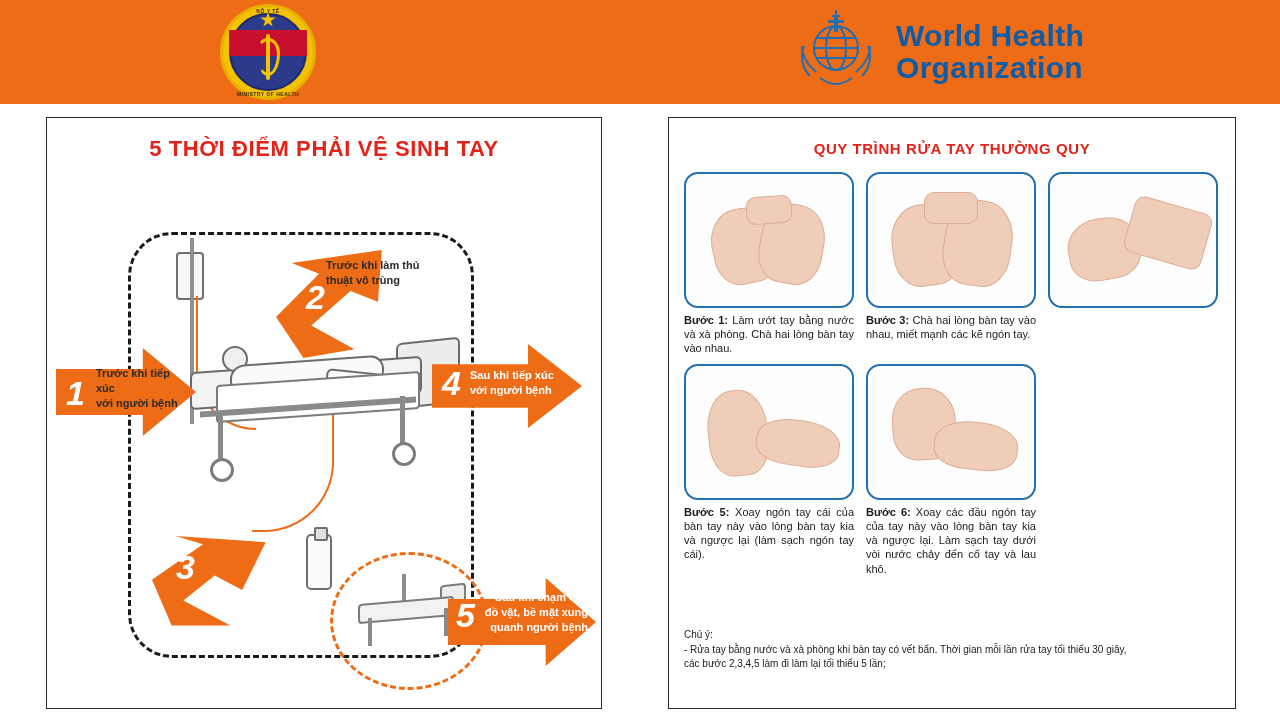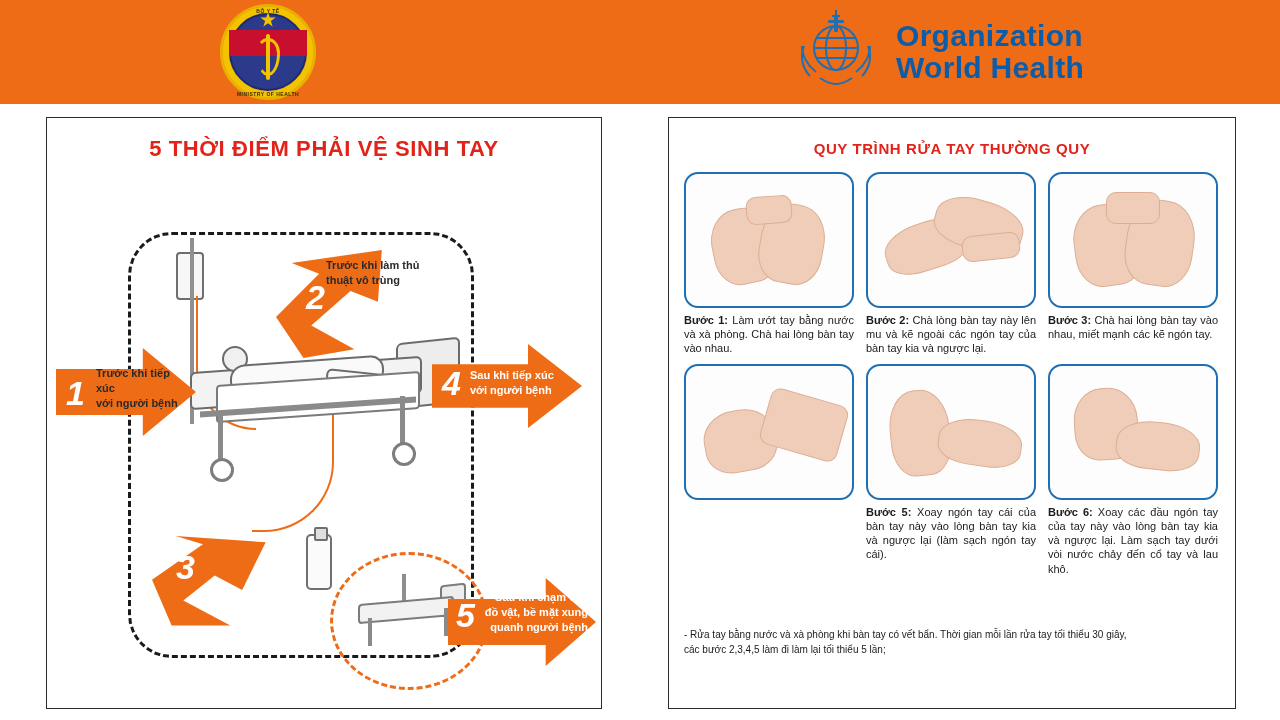--- a/index.html
+++ b/index.html
@@ -253,22 +253,22 @@
             <path d="M78 38c4 10 2 22-6 30"></path>
             <path d="M30 70c6 4 12 6 16 6s10-2 16-6"></path>
           </g>
           <g fill="#1f6fb2">
             <rect x="44" y="8" width="4" height="16" rx="1"></rect>
             <rect x="38" y="12" width="16" height="3" rx="1"></rect>
           </g>
         </svg>
       </div>
       <div class="who-text">
+        <div>World Health</div>
         <div>Organization</div>
-        <div>World Health</div>
       </div>
     </div>
   </div>
 
   <div class="panel panel-left">
     <div class="panel-title title-left">5 THỜI ĐIỂM PHẢI VỆ SINH TAY</div>
   </div>
 
   <div class="dash-room"></div>
   <div class="dash-circle"></div>
@@ -331,30 +331,20 @@
       <div class="img">
         <div class="hand palm" style="left:26px;top:34px;width:62px;height:74px;transform:rotate(-12deg);"></div>
         <div class="hand palm" style="left:74px;top:30px;width:62px;height:78px;transform:rotate(10deg);"></div>
         <div class="hand fingers" style="left:60px;top:22px;width:44px;height:26px;transform:rotate(-4deg);"></div>
       </div>
       <div class="cap">
         <b>Bước 1:</b><span> Làm ướt tay bằng nước và xà phòng. Chà hai lòng bàn tay vào nhau.</span>
       </div>
     </div>
 
-    <div class="step">
-      <div class="img">
-        <div class="hand palm" style="left:16px;top:48px;width:84px;height:46px;transform:rotate(-18deg);"></div>
-        <div class="hand palm" style="left:66px;top:26px;width:88px;height:48px;transform:rotate(16deg);"></div>
-        <div class="hand fingers" style="left:94px;top:60px;width:56px;height:24px;transform:rotate(-6deg);"></div>
-      </div>
-      <div class="cap">
-        <b>Bước 2:</b><span> Chà lòng bàn tay này lên mu và kẽ ngoài các ngón tay của bàn tay kia và ngược lại.</span>
-      </div>
-    </div>
 
     <div class="step">
       <div class="img">
         <div class="hand palm" style="left:24px;top:30px;width:66px;height:80px;transform:rotate(-8deg);"></div>
         <div class="hand palm" style="left:76px;top:26px;width:66px;height:84px;transform:rotate(8deg);"></div>
         <div class="hand fingers" style="left:56px;top:18px;width:52px;height:30px;"></div>
       </div>
       <div class="cap">
         <b>Bước 3:</b><span> Chà hai lòng bàn tay vào nhau, miết mạnh các kẽ ngón tay.</span>
       </div>
@@ -383,17 +373,18 @@
         <div class="hand palm" style="left:66px;top:56px;width:82px;height:46px;transform:rotate(6deg);"></div>
       </div>
       <div class="cap">
         <b>Bước 6:</b><span> Xoay các đầu ngón tay của tay này vào lòng bàn tay kia và ngược lại. Làm sạch tay dưới vòi nước chảy đến cổ tay và lau khô.</span>
       </div>
     </div>
 
   </div>
 
   <div class="note">
+    <div>Chú ý:</div>
     <div> - Rửa tay bằng nước và xà phòng khi bàn tay có vết bẩn. Thời gian  mỗi lần rửa tay tối thiểu 30 giây,</div>
     <div>các bước 2,3,4,5 làm đi làm lại tối thiểu 5 lần;</div>
   </div>
 
 </div>
 
 </body></html>

